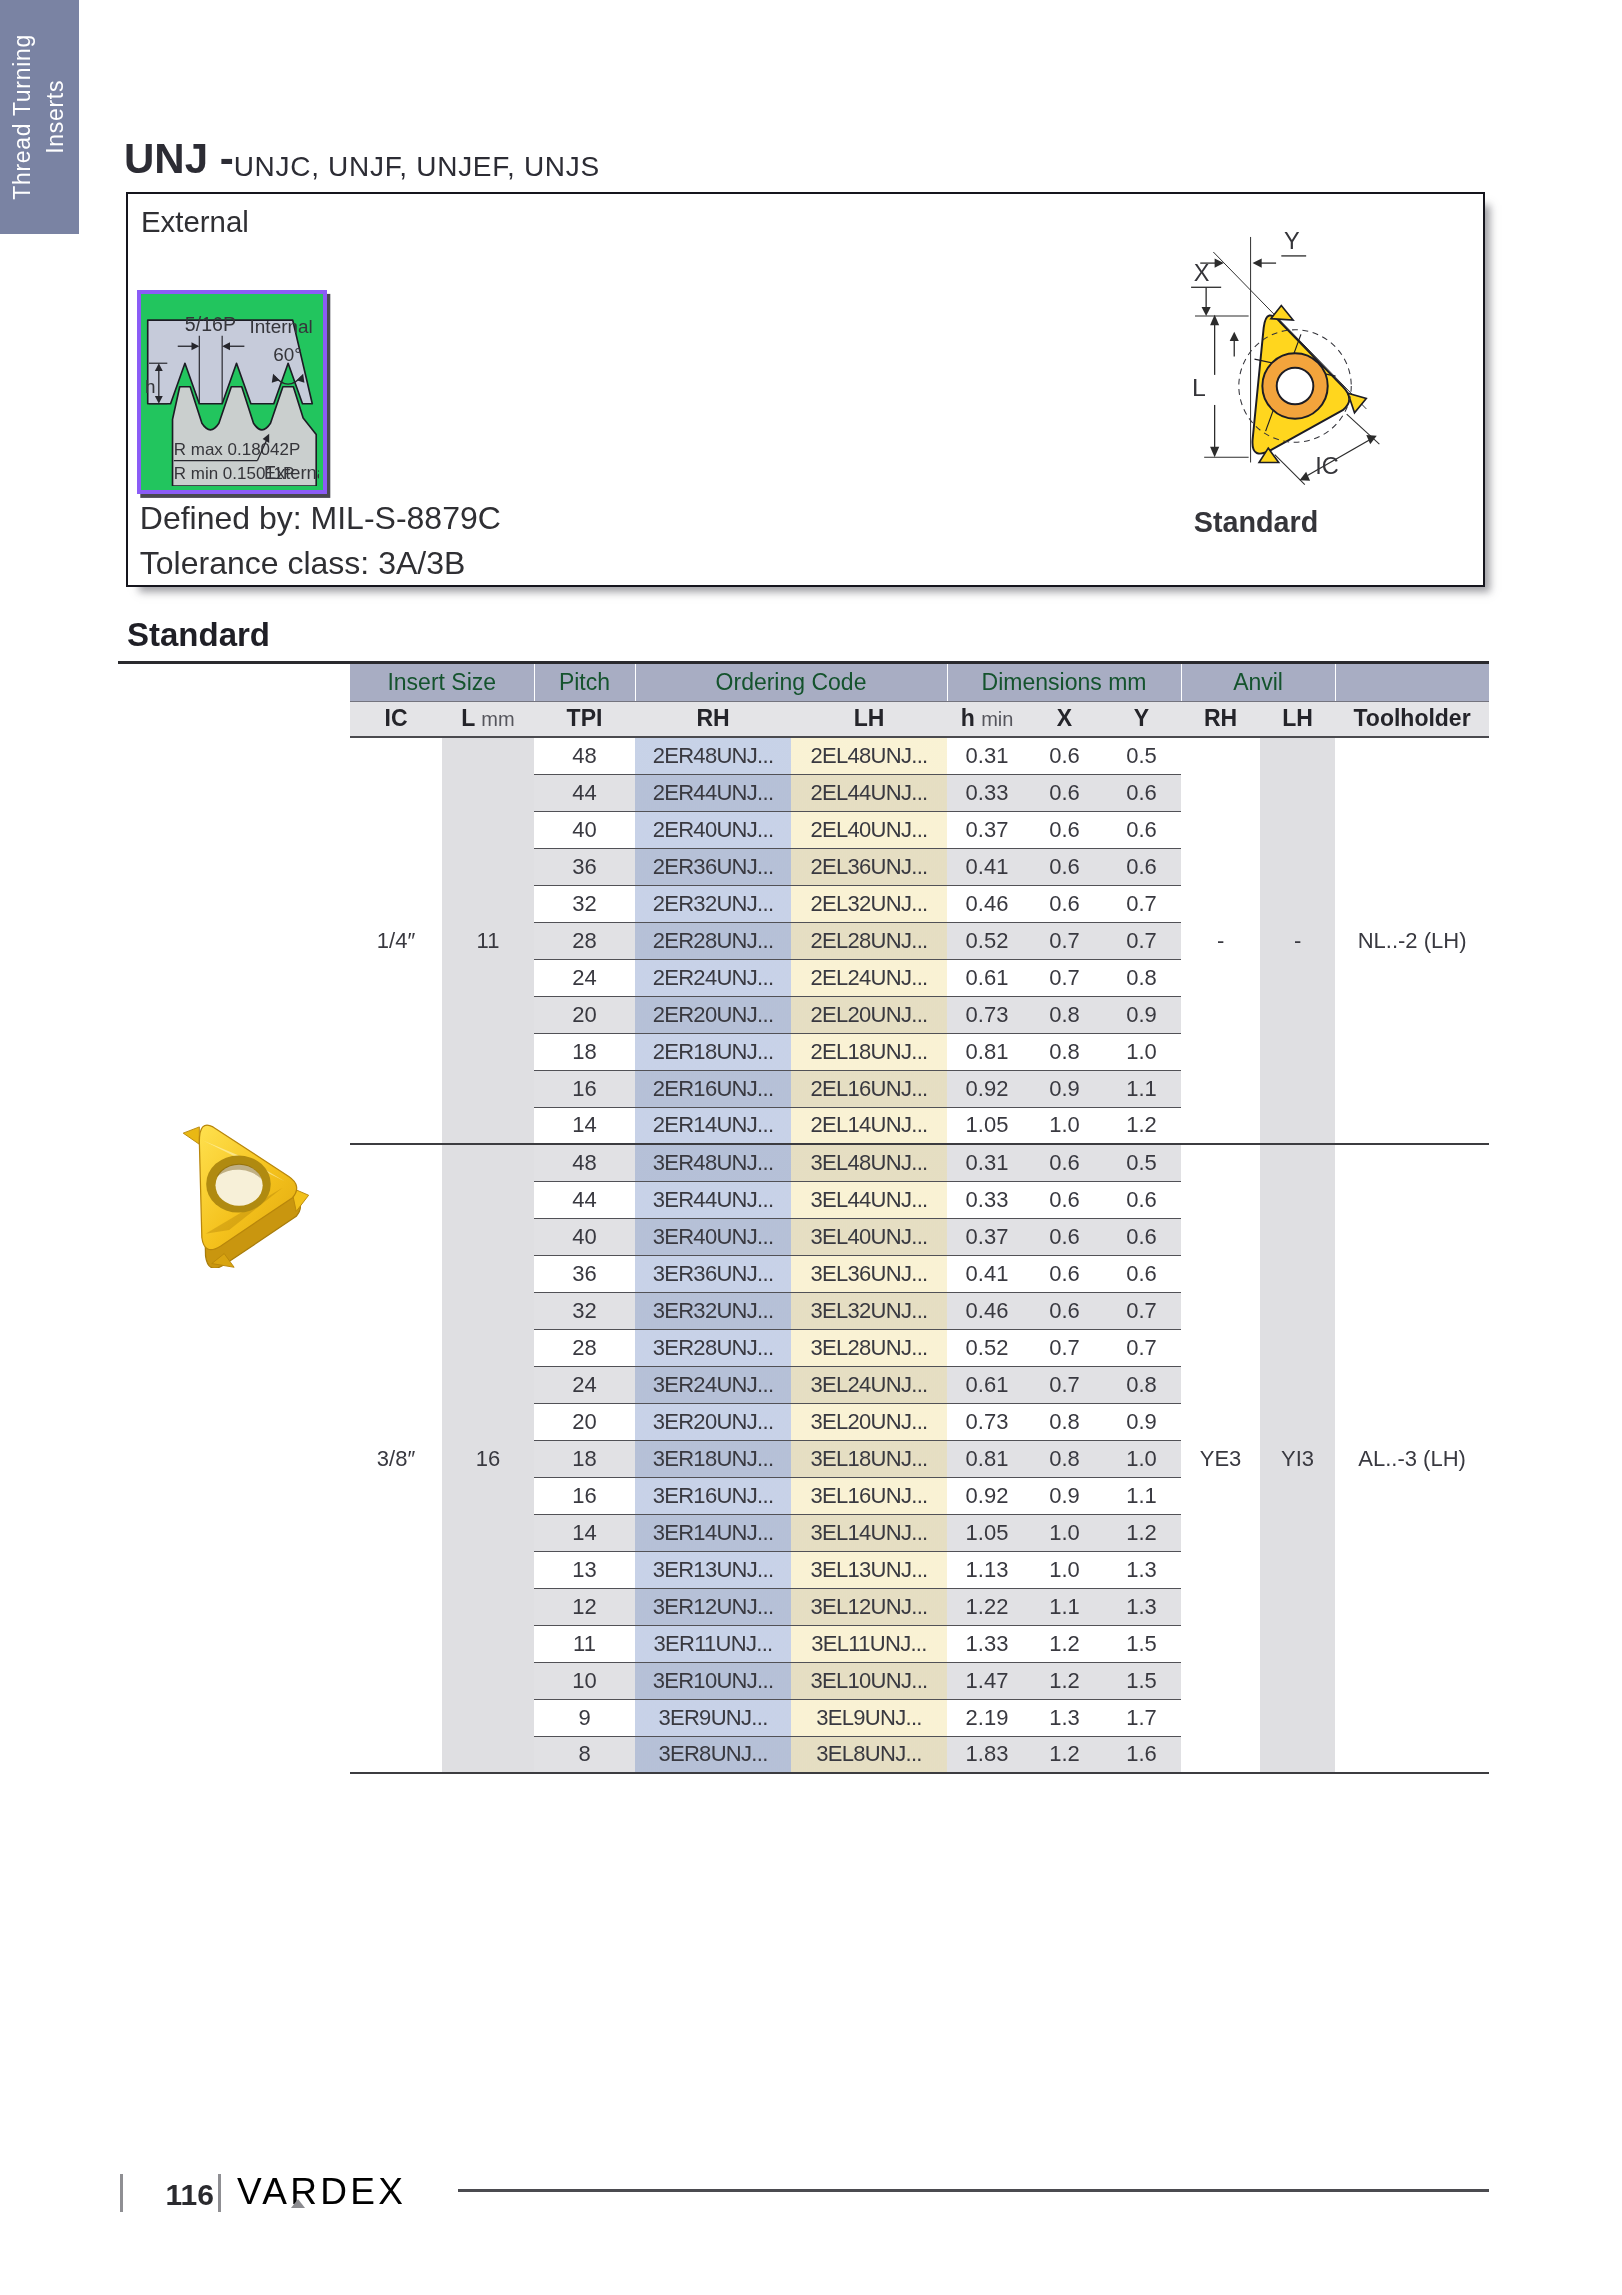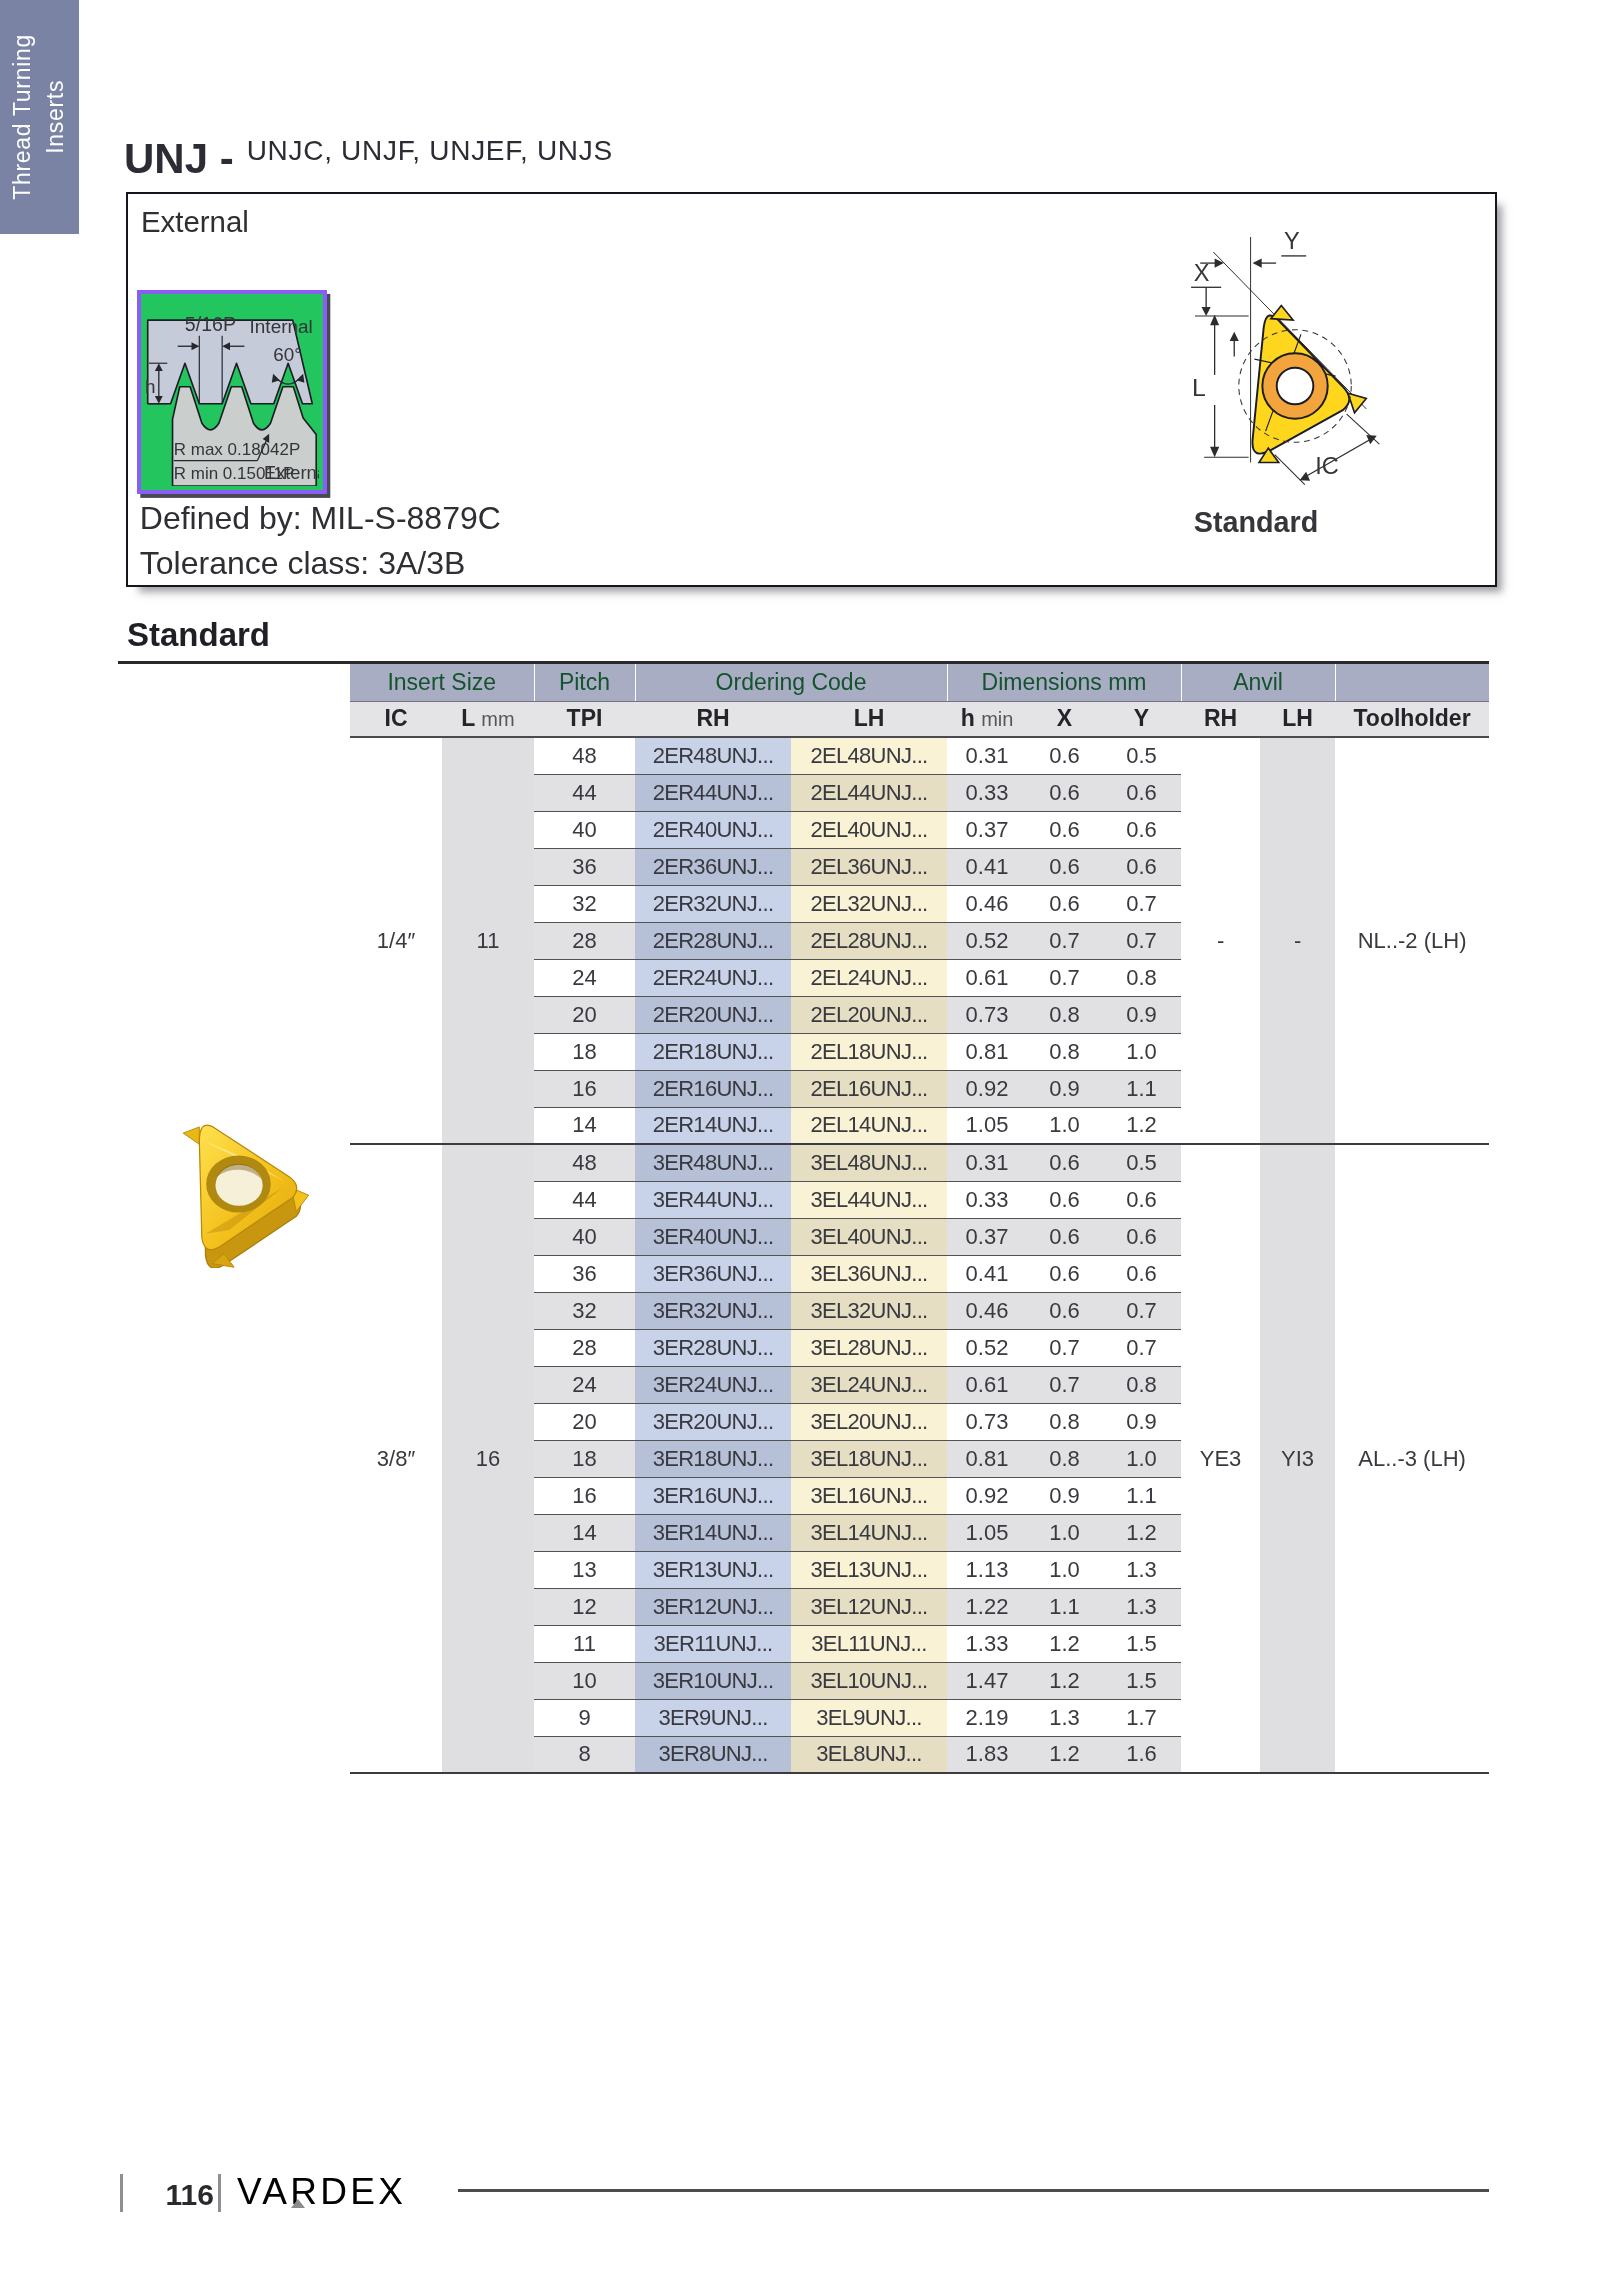--- a/index.html
+++ b/index.html
@@ -6,27 +6,27 @@
   .page{position:relative;width:1623px;height:2295px;background:#ffffff;overflow:hidden;
         font-family:"Liberation Sans",sans-serif;}
 
   
   .side-tab{position:absolute;left:0;top:0;width:79px;height:234px;background:#7a83a3;
             display:flex;align-items:center;justify-content:center;}
   .side-tab .vtext{writing-mode:vertical-rl;transform:rotate(180deg);color:#fff;
             font-size:23px;line-height:1.45;text-align:center;letter-spacing:0.7px;white-space:pre-line;}
 
   
-  .title{position:absolute;left:124px;top:135px;display:flex;align-items:flex-start;gap:13px;color:#2c2c34;}
+  .title{position:absolute;left:124px;top:135px;display:flex;align-items:flex-end;color:#2c2c34;}
   .title .main{font-size:42px;font-weight:700;letter-spacing:0px;}
   .title .sub{font-size:28px;font-weight:400;letter-spacing:0.7px;}
 
   
   .info-box{position:absolute;left:126px;top:192px;width:1355px;height:391px;background:#fff;
-            border:2.6px solid #15151d;box-shadow:9.2px 9.2px 7.9px -3.9px rgba(80,80,90,.55);padding-left:12px;}
+            border:2.6px solid #15151d;box-shadow:9.2px 9.2px 7.9px -3.9px rgba(80,80,90,.55);}
   .box-heading{position:absolute;left:13px;top:10.5px;font-size:29.4px;color:#2f2f33;}
   .profile-wrap{position:absolute;left:9.2px;top:96px;width:182px;height:196px;background:#22c55e;
             border:4px solid #8b5cf6;box-shadow:3.3px 3.9px 0 rgba(28,28,38,.8);}
   .defined-lines{position:absolute;left:11.8px;top:302px;font-size:32px;color:#2f2f33;line-height:1.42;}
   .insert-diagram{position:absolute;left:1008px;top:6.5px;width:288px;height:353px;}
 
   
   .section-heading{position:absolute;left:127px;top:616px;font-size:33px;font-weight:700;color:#1f1f26;}
   .top-rule{position:absolute;left:118px;top:661px;width:1371px;height:2.6px;background:#2a2a2e;}
 

